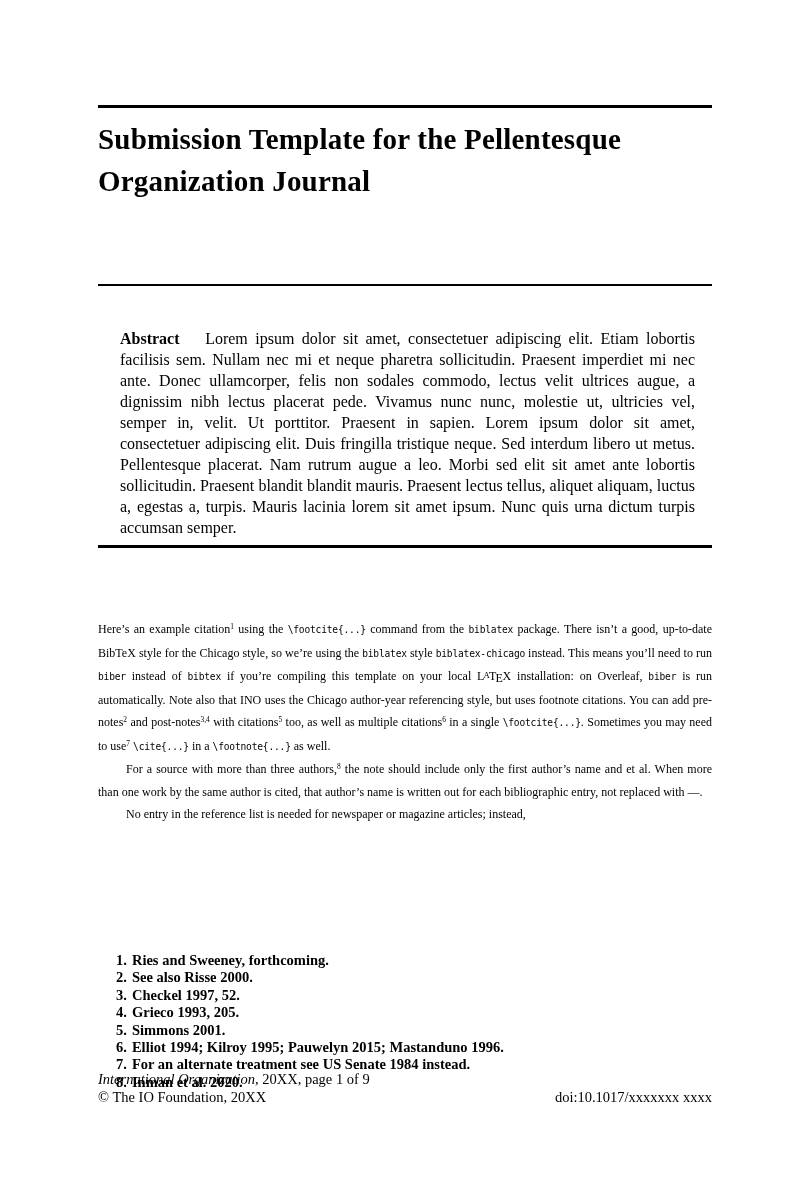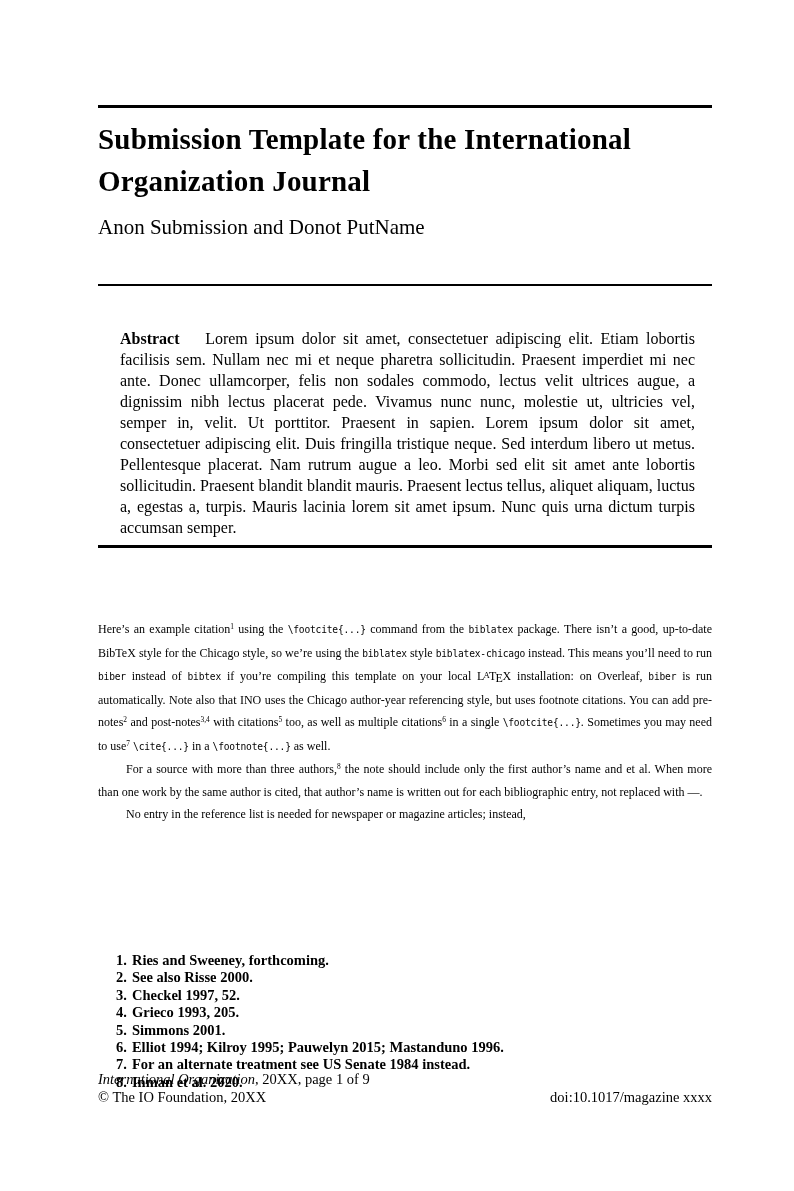--- a/index.html
+++ b/index.html
@@ -120,23 +120,22 @@
   }
   .it { font-style: italic; }
 </style>
 </head>
 <body>
 
 <div class="page">
 
   <div class="rule rule-top"></div>
 
-  <h1 class="title">Submission Template for the International Organization Journal</h1>
+  <h1 class="title">Submission Template for the Pellentesque Organization Journal</h1>
 
-  <div class="authors">Anon Submission and Donot PutName</div>
 
   <div class="rule rule-authors"></div>
 
   <div class="abstract">
     <span class="abstract-label">Abstract</span><span>Lorem ipsum dolor sit amet, consectetuer adipiscing elit. Etiam lobortis facilisis sem. Nullam nec mi et neque pharetra sollicitudin. Praesent imperdiet mi nec ante. Donec ullamcorper, felis non sodales commodo, lectus velit ultrices augue, a dignissim nibh lectus placerat pede. Vivamus nunc nunc, molestie ut, ultricies vel, semper in, velit. Ut porttitor. Praesent in sapien. Lorem ipsum dolor sit amet, consectetuer adipiscing elit. Duis fringilla tristique neque. Sed interdum libero ut metus. Pellentesque placerat. Nam rutrum augue a leo. Morbi sed elit sit amet ante lobortis sollicitudin. Praesent blandit blandit mauris. Praesent lectus tellus, aliquet aliquam, luctus a, egestas a, turpis. Mauris lacinia lorem sit amet ipsum. Nunc quis urna dictum turpis accumsan semper.</span>
   </div>
 
   <div class="rule rule-abstract"></div>
 
   <div class="body-text">
@@ -155,17 +154,17 @@
     <div class="footnote"><span class="fn-num">7.</span><span>For an alternate treatment see US Senate 1984 instead.</span></div>
     <div class="footnote"><span class="fn-num">8.</span><span>Inman et al. 2020.</span></div>
   </div>
 
   <div class="footer">
     <div class="footer-line1">
       <span class="it">International Organization</span><span>, 20XX, page 1 of 9</span>
     </div>
     <div class="footer-line2">
       <span>© The IO Foundation, 20XX</span>
-      <span>doi:10.1017/magazine xxxx</span>
+      <span>doi:10.1017/xxxxxxx xxxx</span>
     </div>
   </div>
 
 </div>
 
 </body></html>

